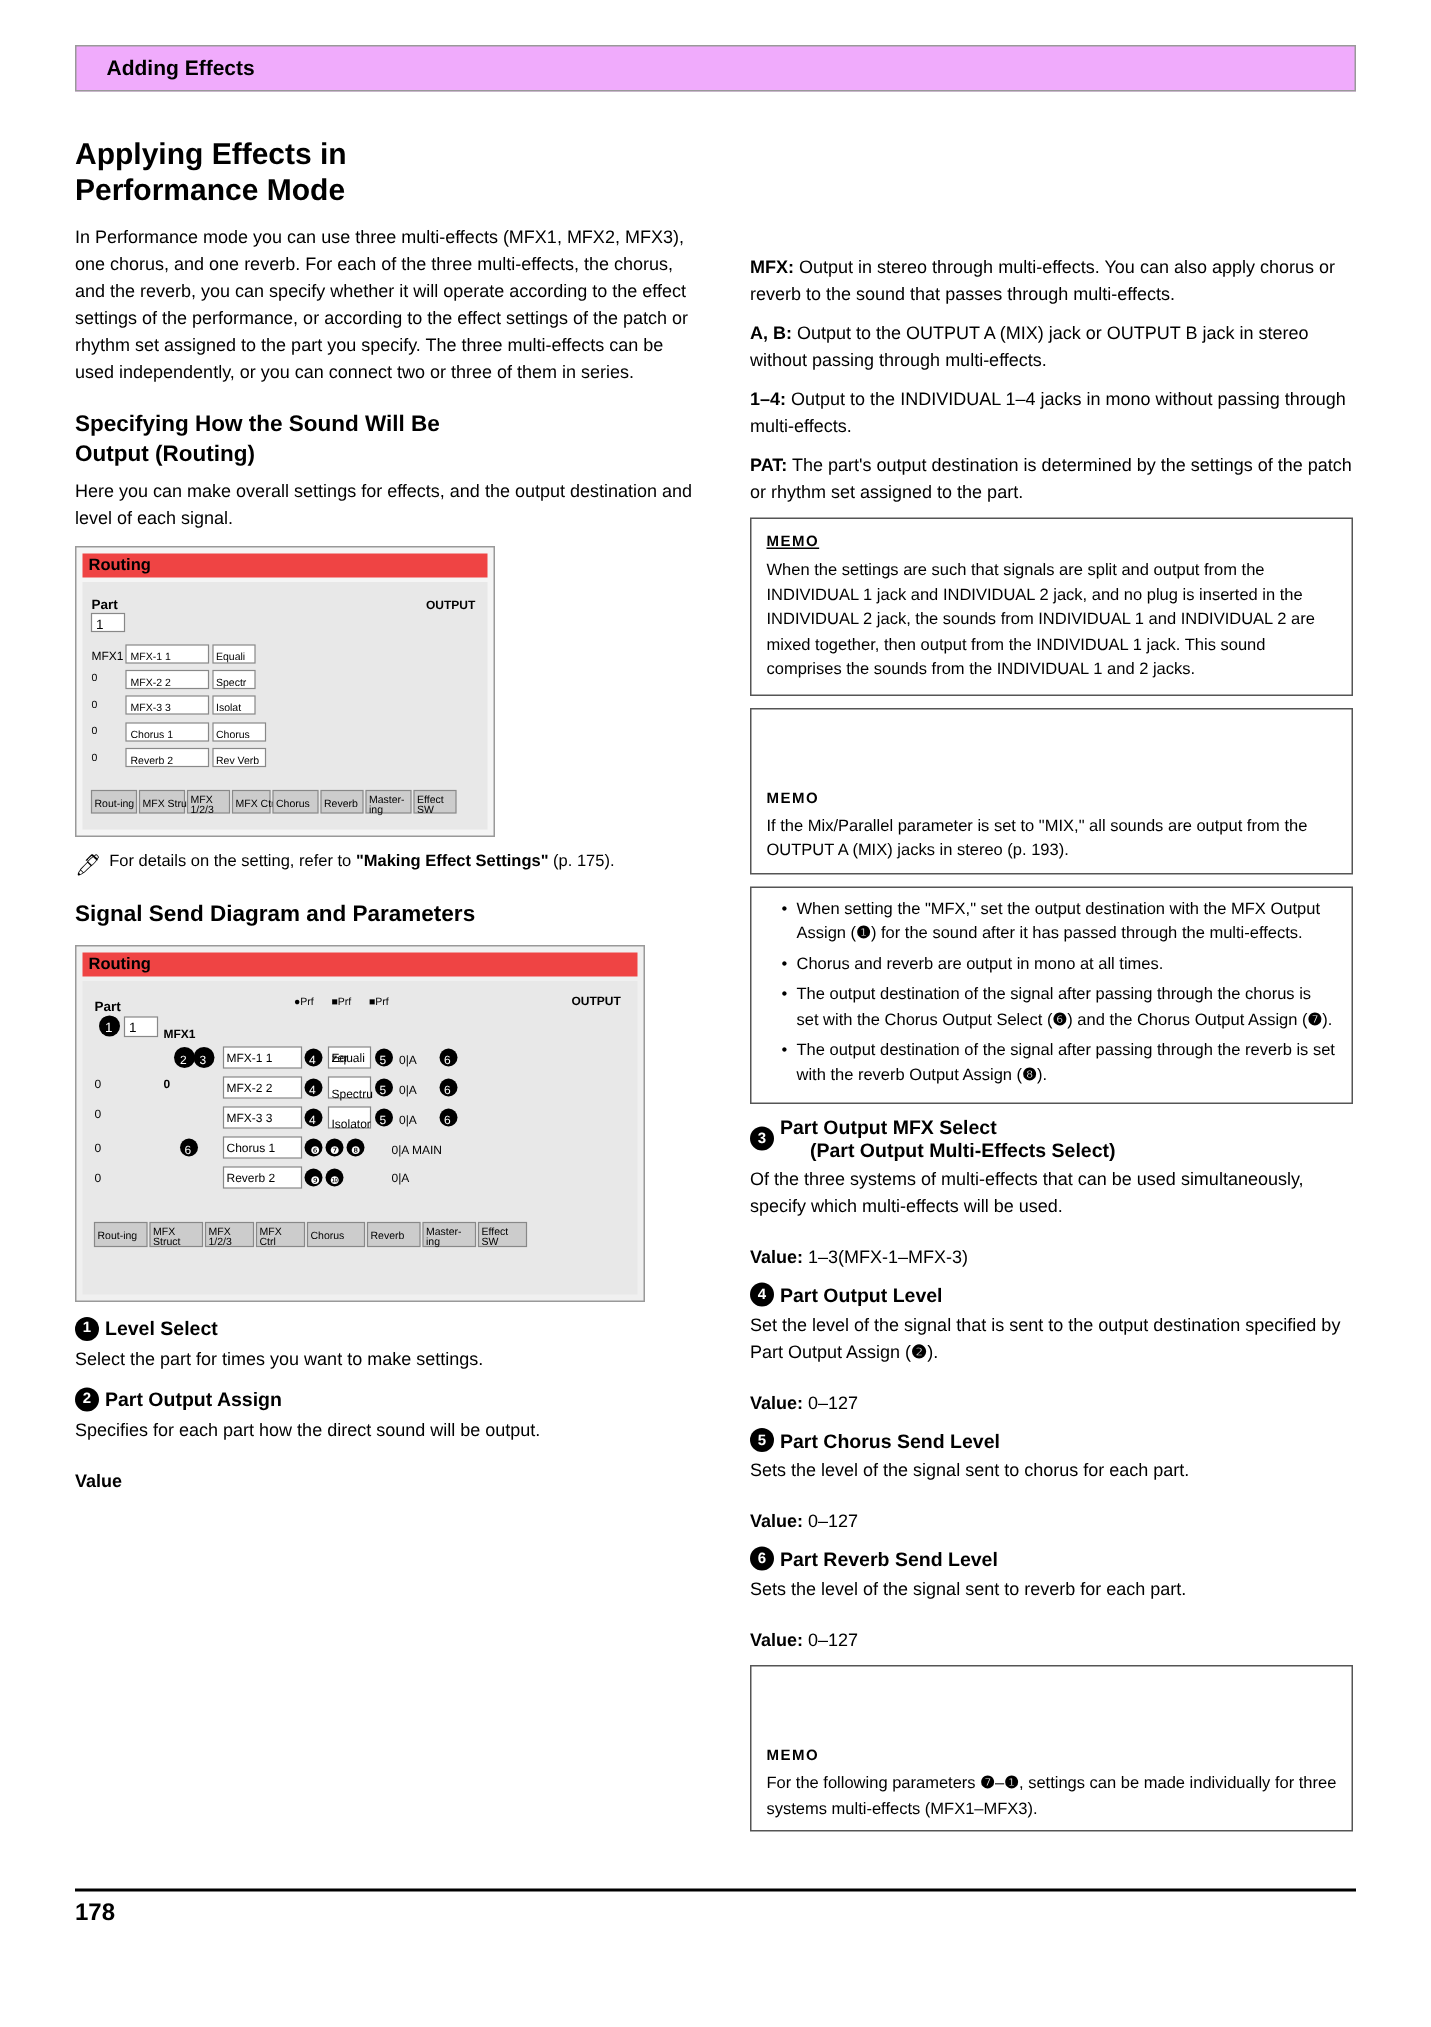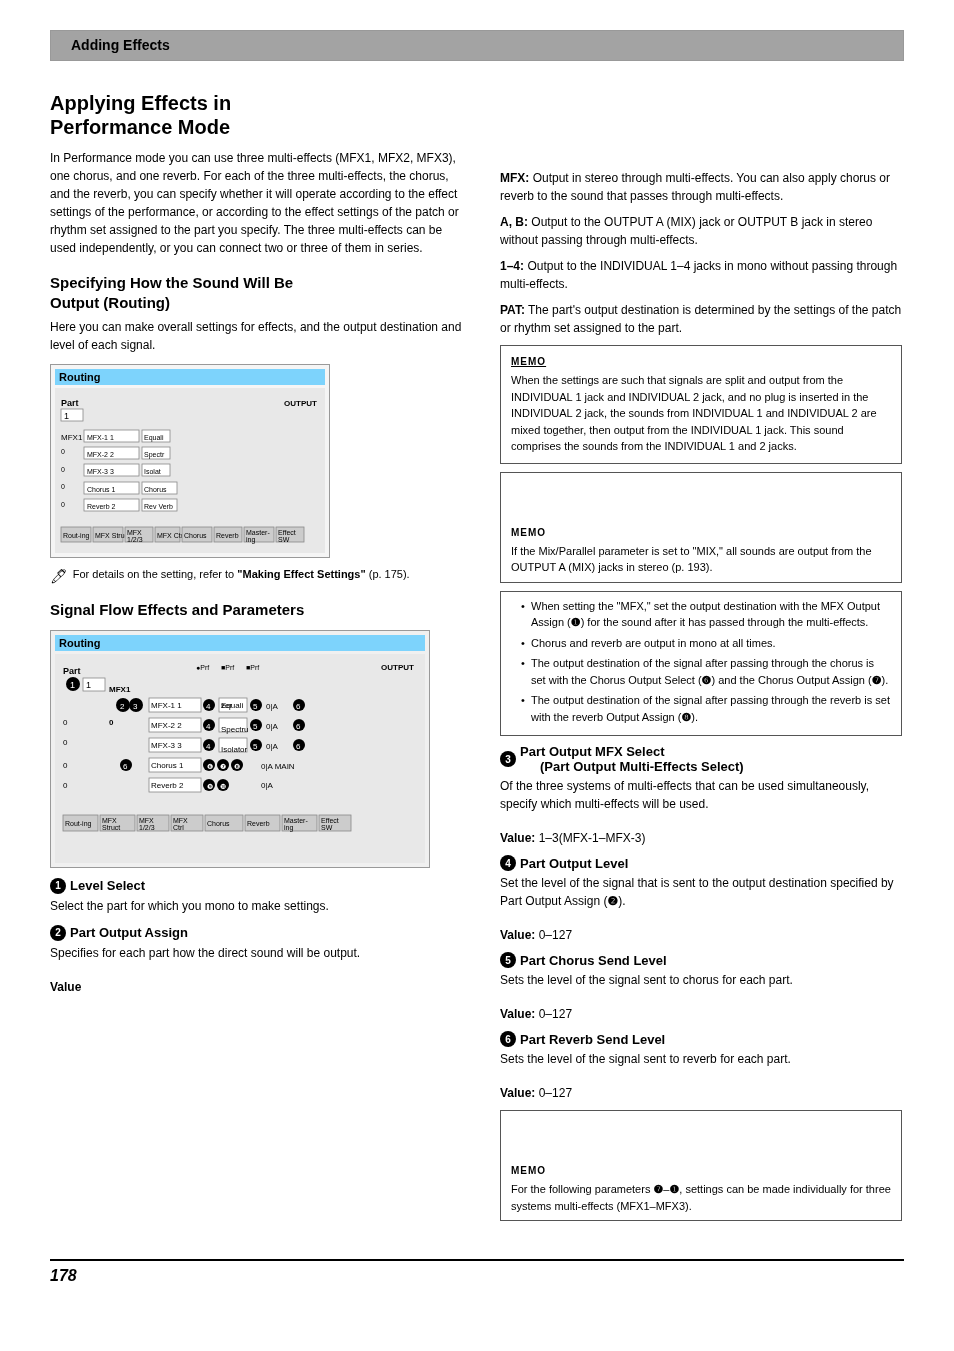--- a/index.html
+++ b/index.html
@@ -13,21 +13,21 @@
     }
     .page-container {
       width: 954px;
       min-height: 1351px;
       background: #fff;
       padding: 0;
       position: relative;
     }
     
     .top-header {
-      background: #a3a3a3;
+      background: #f0abfc;
       border: 1px solid #999;
       padding: 6px 20px;
       margin: 30px 50px 0 50px;
     }
     .top-header-title {
       font-size: 14px;
       font-weight: bold;
       font-family: Arial, sans-serif;
     }
     
@@ -72,21 +72,21 @@
       background: #f5f5f5;
       padding: 4px;
       margin: 10px 0;
       width: 280px;
     }
     .diagram-title {
       font-size: 11px;
       font-weight: bold;
       font-family: Arial, sans-serif;
       padding: 2px 4px;
-      background: #7dd3fc;
+      background: #ef4444;
       margin-bottom: 3px;
     }
     .diagram-inner {
       background: #e8e8e8;
       padding: 4px;
       font-size: 9px;
       font-family: Arial, sans-serif;
     }
     
     .ref-note {
@@ -215,21 +215,20 @@
     .def-term {
       font-weight: bold;
     }
     
     .page-footer {
       border-top: 2px solid #000;
       margin: 0 50px;
       padding: 6px 0;
       display: flex;
       align-items: center;
-      font-style: italic;
     }
     .page-number {
       font-size: 16px;
       font-weight: bold;
       font-family: Arial, sans-serif;
     }
     
     .large-diagram-box {
       border: 1px solid #999;
       background: #f0f0f0;
@@ -324,21 +323,21 @@
             <text x="219" y="150" font-size="7" font-family="Arial">SW</text>
           </svg>
         </div>
       </div>
 
       <div class="ref-note">
         <span class="ref-icon">🖊</span>
         <span>For details on the setting, refer to <strong>"Making Effect Settings"</strong> (p. 175).</span>
       </div>
 
-      <h2 class="section-title">Signal Flow Effects and Parameters</h2>
+      <h2 class="section-title">Signal Send Diagram and Parameters</h2>
 
       <div class="large-diagram-box">
         <div class="diagram-title">Routing</div>
         <div class="large-diagram-inner">
           <svg width="370" height="195">
 
             <text x="2" y="14" font-size="9" font-family="Arial" font-weight="bold">Part</text>
             <circle cx="12" cy="24" r="7" fill="black"></circle>
             <text x="9" y="28" font-size="9" font-family="Arial" fill="white">1</text>
             <rect x="22" y="18" width="22" height="13" fill="white" stroke="#888" stroke-width="0.8"></rect>
@@ -461,21 +460,21 @@
             <text x="260" y="170" font-size="7" font-family="Arial">SW</text>
           </svg>
         </div>
       </div>
 
       <div class="sub-section">
         <div class="sub-section-title">
           <span class="circle-num">1</span>
           <span>Level Select</span>
         </div>
-        <p class="body-text">Select the part for which you mono to make settings.</p>
+        <p class="body-text">Select the part for times you want to make settings.</p>
       </div>
 
       <div class="sub-section">
         <div class="sub-section-title">
           <span class="circle-num">2</span>
           <span>Part Output Assign</span>
         </div>
         <p class="body-text">Specifies for each part how the direct sound will be output.</p>
         <p class="value-line"><span class="value-bold">Value</span></p>
       </div>

